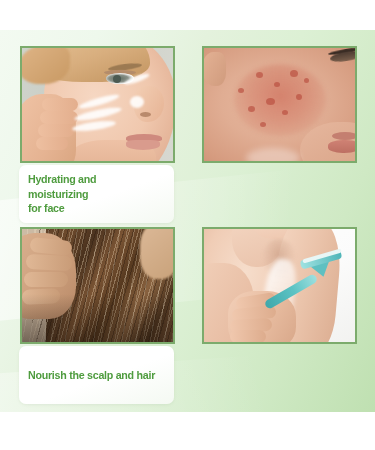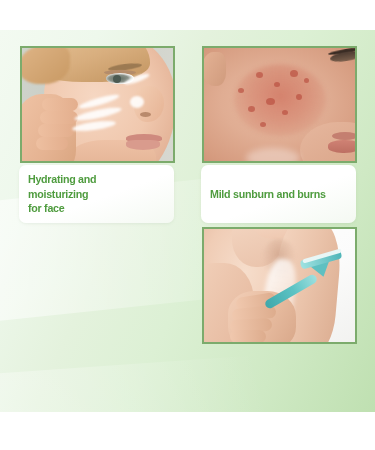--- a/index.html
+++ b/index.html
@@ -406,25 +406,42 @@
           <div class="p2-spot" style="left:100px;top:30px;width:5px;height:5px;"></div>
           <div class="p2-spot" style="left:56px;top:74px;width:6px;height:5px;"></div>
           <div class="p2-spot" style="left:34px;top:40px;width:6px;height:5px;"></div>
           <div class="p2-lash"></div>
           <div class="p2-eye"></div>
           <div class="p2-lip2"></div>
           <div class="p2-lip"></div>
           <div class="p2-chinlight"></div>
         </div>
       </div>
+    </div>
+
+    <div class="cell c-l r-b">
+      <div class="photo">
+        <div class="scene">
+          <div class="p3-bg"></div>
+          <div class="p3-mass"></div>
+          <div class="p3-strands"></div>
+          <div class="p3-strands2"></div>
+          <div class="p3-skinr"></div>
+          <div class="p3-hand"></div>
+          <div class="p3-finger p3-f1"></div>
+          <div class="p3-finger p3-f2"></div>
+          <div class="p3-finger p3-f3"></div>
+          <div class="p3-finger p3-f4"></div>
+          <div class="p3-shadow"></div>
+        </div>
+      </div>
       <div class="caption-card">
-        <span class="caption-text">Mild sunburn and burns</span>
+        <span class="caption-text">Nourish the scalp and hair</span>
       </div>
     </div>
-
 
     <div class="cell c-r r-b">
       <div class="photo">
         <div class="scene">
           <div class="p4-bg"></div>
           <div class="p4-torso"></div>
           <div class="p4-shoulder"></div>
           <div class="p4-neck"></div>
           <div class="p4-chin"></div>
           <div class="p4-arm"></div>

